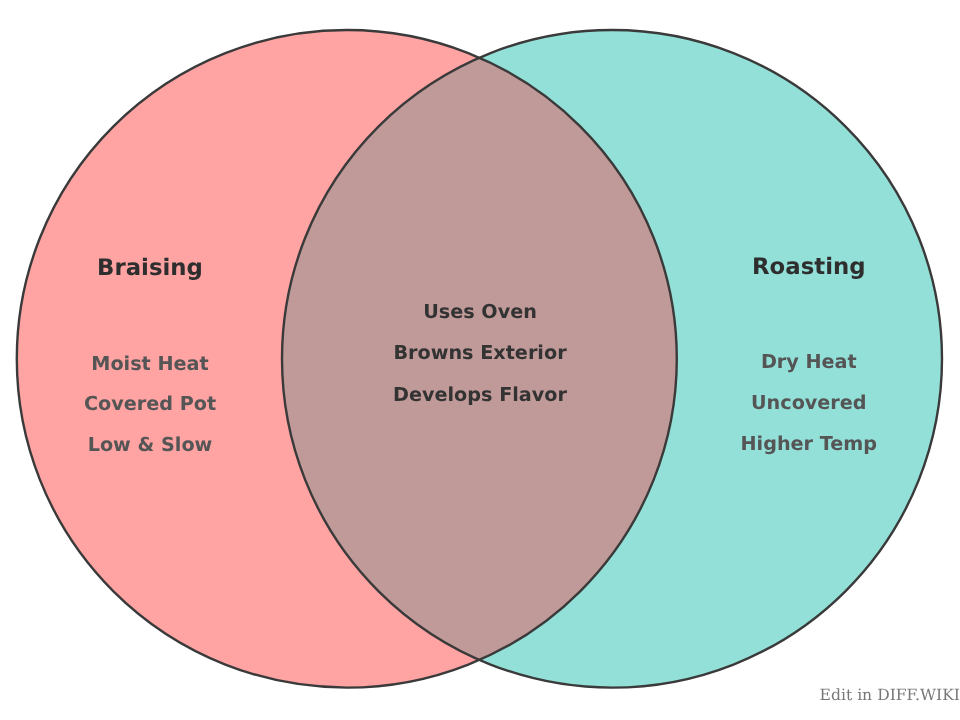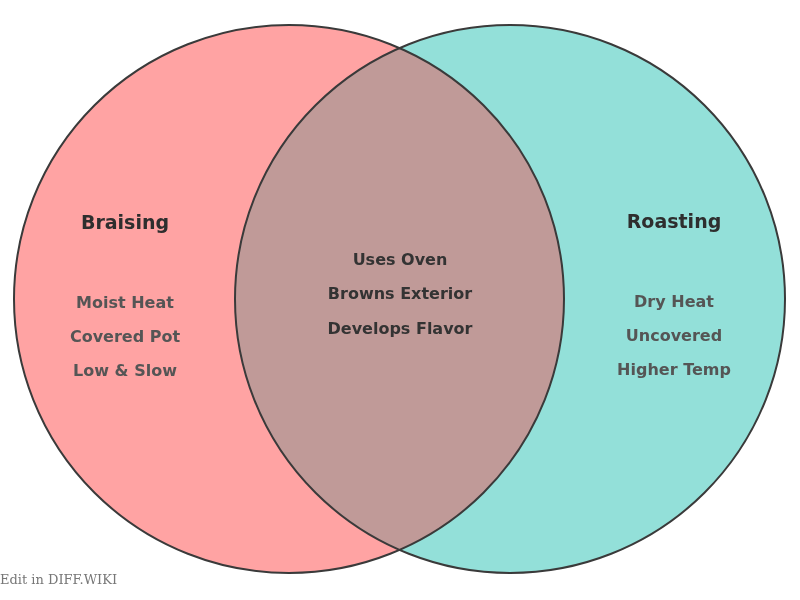--- a/index.html
+++ b/index.html
@@ -1,21 +1,21 @@
 <!DOCTYPE html>
 <html><head>
 <meta charset="utf-8">
 <style>
   html, body { margin: 0; padding: 0; background: #ffffff; }
   body { width: 800px; height: 600px; position: relative; overflow: hidden; }
   svg { position: absolute; left: 0; top: 0; }
   .title { font-family: "DejaVu Sans", sans-serif; font-weight: bold; font-size: 19px; fill: #2e2e2e; }
   .item { font-family: "DejaVu Sans", sans-serif; font-weight: bold; font-size: 16px; fill: #555555; }
   .center-item { font-family: "DejaVu Sans", sans-serif; font-weight: bold; font-size: 16px; fill: #333333; }
-  .footer { position: absolute; left: 0; width: 800px; top: 572px; text-align: left;
+  .footer { position: absolute; left: 0; width: 800px; top: 572px; text-align: right;
     font-family: "DejaVu Serif", serif; font-size: 13px; color: #777777; }
 </style>
 </head>
 <body>
 
 <svg width="800" height="600" viewBox="0 0 800 600">
   <defs>
     <clipPath id="clipLeft">
         <ellipse cx="289" cy="299" rx="275" ry="274"></ellipse>
       </clipPath>

